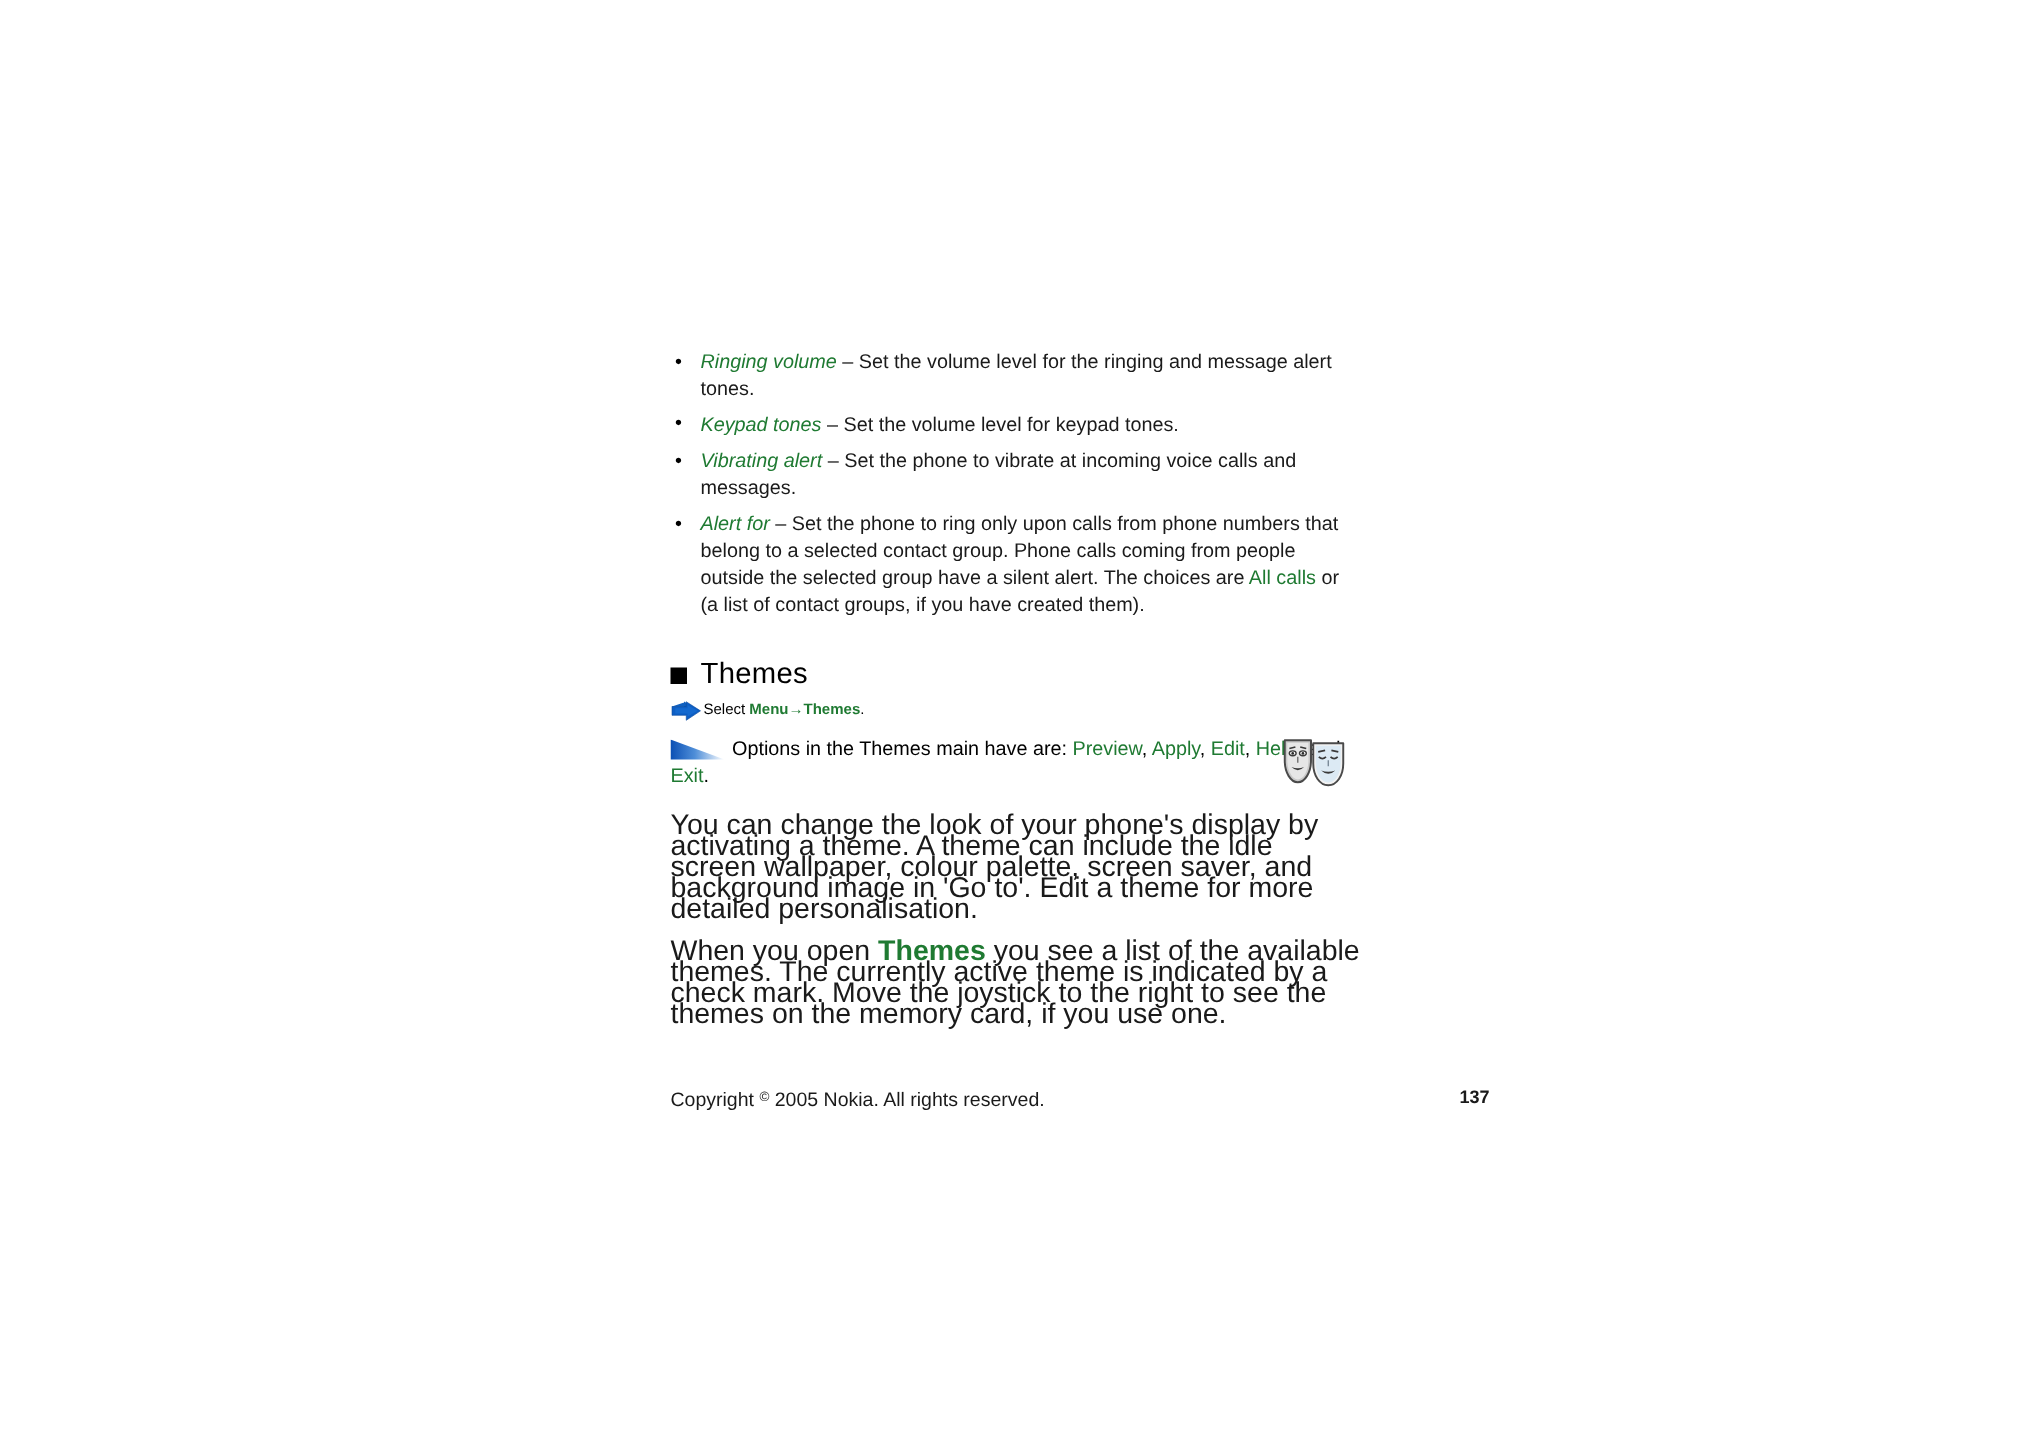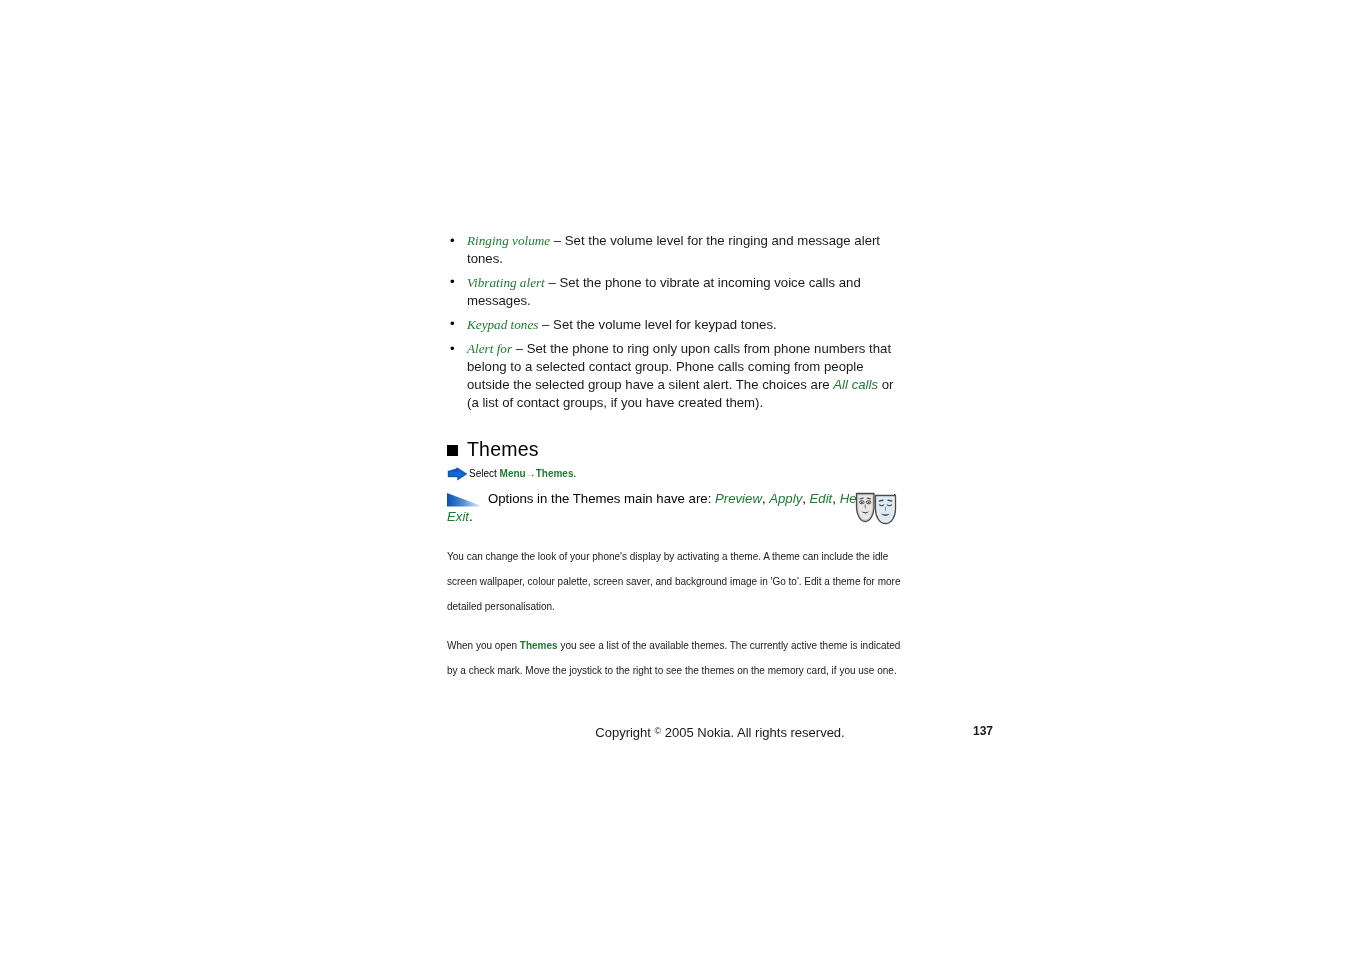--- a/index.html
+++ b/index.html
@@ -51,28 +51,26 @@
     position: absolute;
     left: 3px;
     top: -0.5px;
     font-size: 13.2px;
     color: #000;
   }
 
   .term {
     color: #1f7a32;
     font-style: italic;
-    font-family: Liberation Serif, serif;
   }
   .grn {
     color: #1f7a32;
   }
   .grn-i {
     color: #1f7a32;
-    font-style: italic;
   }
 
   
   .section-head {
     margin-top: 26px;
     display: flex;
     align-items: center;
     gap: 9px;
     font-size: 19.5px;
     line-height: 24px;
@@ -113,22 +111,22 @@
   .tri-ic {
     position: absolute;
     left: 0px;
     top: 3px;
     width: 37px;
     height: 14px;
   }
 
   
   p.body {
-    font-size: 10px;
-    line-height: 25px;
+    font-size: 19px;
+    line-height: 14px;
     margin: 14px 0 0 0;
     color: #1a1a1a;
   }
   p.body.first { margin-top: 18px; }
 
   
   .masks {
     position: absolute;
     left: 853px;
     top: 491px;
@@ -141,21 +139,21 @@
     position: absolute;
     left: 447px;
     top: 723px;
     width: 546px;
     font-size: 13px;
     line-height: 17px;
     color: #1a1a1a;
   }
   .footer-inner {
     position: relative;
-    text-align: center;
+    text-align: left;
     padding-right: 0px;
     text-decoration: underline;
   }
   .copyright {
     display: inline-block;
   }
   .pageno {
     position: absolute;
     right: 0;
     top: 0;
@@ -169,24 +167,24 @@
 
 <div class="page">
 
   <div class="content">
 
     <ul class="bullets">
       <li>
         <span class="term">Ringing volume</span><span> – Set the volume level for the ringing and message alert tones.</span>
       </li>
       <li>
+        <span class="term">Keypad tones</span><span> – Set the volume level for keypad tones.</span>
+      </li>
+      <li>
         <span class="term">Vibrating alert</span><span> – Set the phone to vibrate at incoming voice calls and messages.</span>
-      </li>
-      <li>
-        <span class="term">Keypad tones</span><span> – Set the volume level for keypad tones.</span>
       </li>
       <li>
         <span class="term">Alert for</span><span> – Set the phone to ring only upon calls from phone numbers that belong to a selected contact group. Phone calls coming from people outside the selected group have a silent alert. The choices are </span><span class="grn-i">All calls</span><span> or (a list of contact groups, if you have created them).</span>
       </li>
     </ul>
 
     <div class="section-head">
       <span class="sq"></span>
       <span>Themes</span>
     </div>

